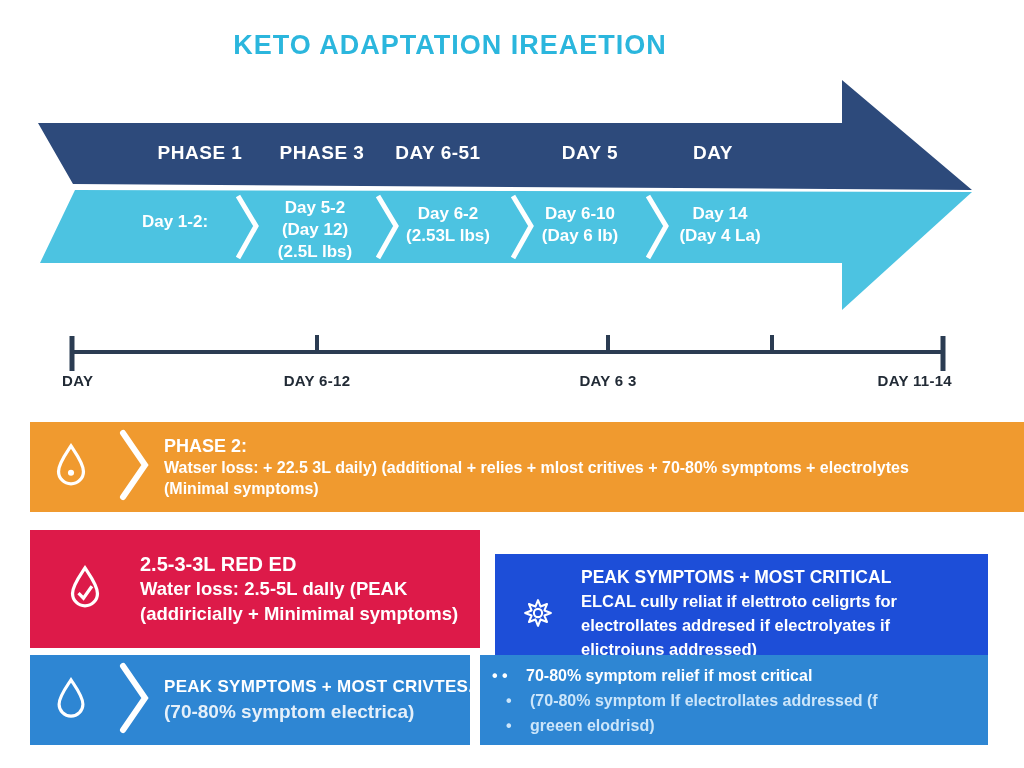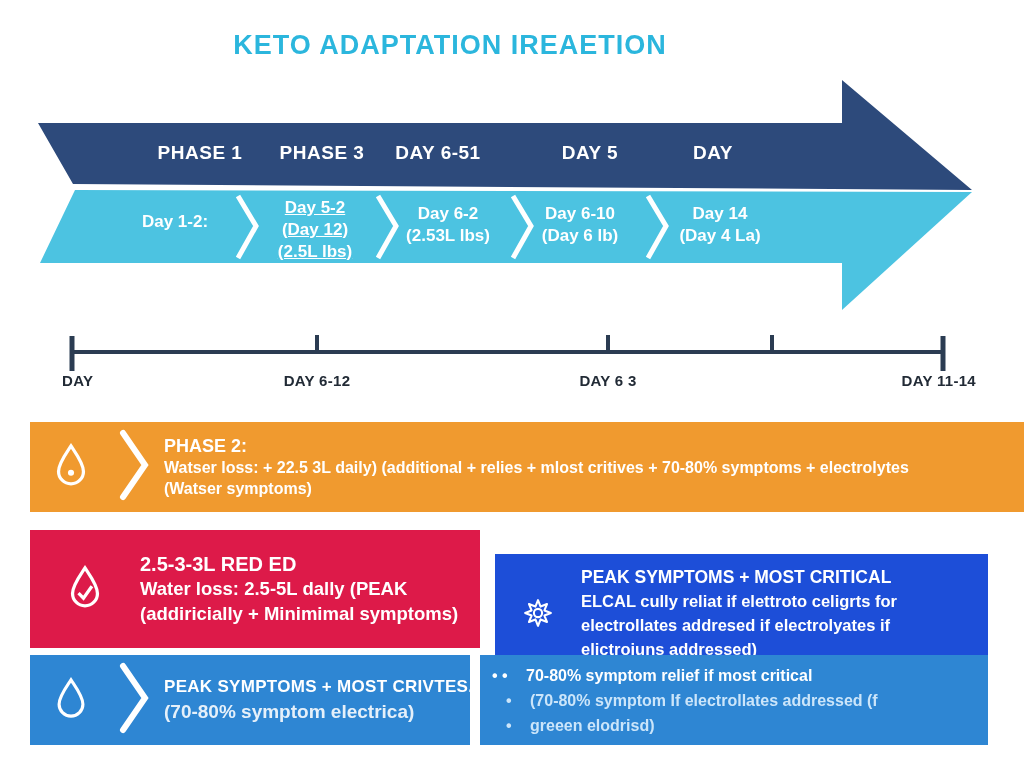--- a/index.html
+++ b/index.html
@@ -87,59 +87,59 @@
 
 <div class="abs toplabel" style="left:200px;">PHASE 1</div>
 <div class="abs toplabel" style="left:322px;">PHASE 3</div>
 <div class="abs toplabel" style="left:438px;">DAY 6-51</div>
 <div class="abs toplabel" style="left:590px;">DAY 5</div>
 <div class="abs toplabel" style="left:713px;">DAY</div>
 
 <div class="abs seg" style="left:175px;top:211px;">
   <div>Day 1-2:</div>
 </div>
-<div class="abs seg" style="left:315px;top:197px;text-decoration:underline;">
+<div class="abs seg" style="left:315px;top:197px;">
   <div>Day 5-2</div>
   <div>(Day 12)</div>
   <div>(2.5L lbs)</div>
 </div>
 <div class="abs seg" style="left:448px;top:203px;">
   <div>Day 6-2</div>
   <div>(2.53L lbs)</div>
 </div>
 <div class="abs seg" style="left:580px;top:203px;">
   <div>Day 6-10</div>
   <div>(Day 6 lb)</div>
 </div>
 <div class="abs seg" style="left:712px;top:203px;margin-left:8px;">
   <div>Day 14</div>
   <div>(Day 4 La)</div>
 </div>
 
 <div class="abs tlabel" style="left:62px;">DAY</div>
 <div class="abs tlabel center" style="left:317px;">DAY 6-12</div>
 <div class="abs tlabel center" style="left:608px;">DAY 6 3</div>
-<div class="abs tlabel rightal" style="left:976px;">DAY 11-14</div>
+<div class="abs tlabel rightal" style="left:952px;">DAY 11-14</div>
 
 <div class="abs ibox box-orange">
   <div class="iconwrap" style="width:82px;">
     <svg width="46" height="50" viewBox="0 0 24 26" fill="none" stroke="#ffffff" stroke-width="1.7">
       <path d="M12 2 C9.4 6 5.5 11 5.5 15.3 a6.5 6.5 0 0 0 13 0 C18.5 11 14.6 6 12 2 Z"></path>
       <circle cx="12" cy="16" r="1.6" fill="#ffffff" stroke="none"></circle>
     </svg>
   </div>
   <div class="chevwrap">
     <svg width="34" height="74" viewBox="0 0 34 74" fill="none" stroke="#ffffff" stroke-width="6" stroke-linecap="round">
       <polyline points="5,5 27,37 5,69"></polyline>
     </svg>
   </div>
   <div class="boxtext">
     <div class="t1 nowrap">PHASE 2:</div>
     <div class="t2 nowrap">Watser loss: + 22.5 3L daily) (additional + relies + mlost critives + 70-80% symptoms + electrolytes</div>
-    <div class="t3 nowrap">(Watser symptoms)</div>
+    <div class="t3 nowrap">(Minimal symptoms)</div>
   </div>
 </div>
 
 <div class="abs ibox box-red-left">
   <div class="iconwrap" style="width:110px;">
     <svg width="46" height="50" viewBox="0 0 24 26" fill="none" stroke="#ffffff" stroke-width="1.7">
       <path d="M12 2 C9.4 6 5.5 11 5.5 15.3 a6.5 6.5 0 0 0 13 0 C18.5 11 14.6 6 12 2 Z"></path>
       <polyline points="8.6,15.2 11.2,17.8 15.6,11.6"></polyline>
     </svg>
   </div>

